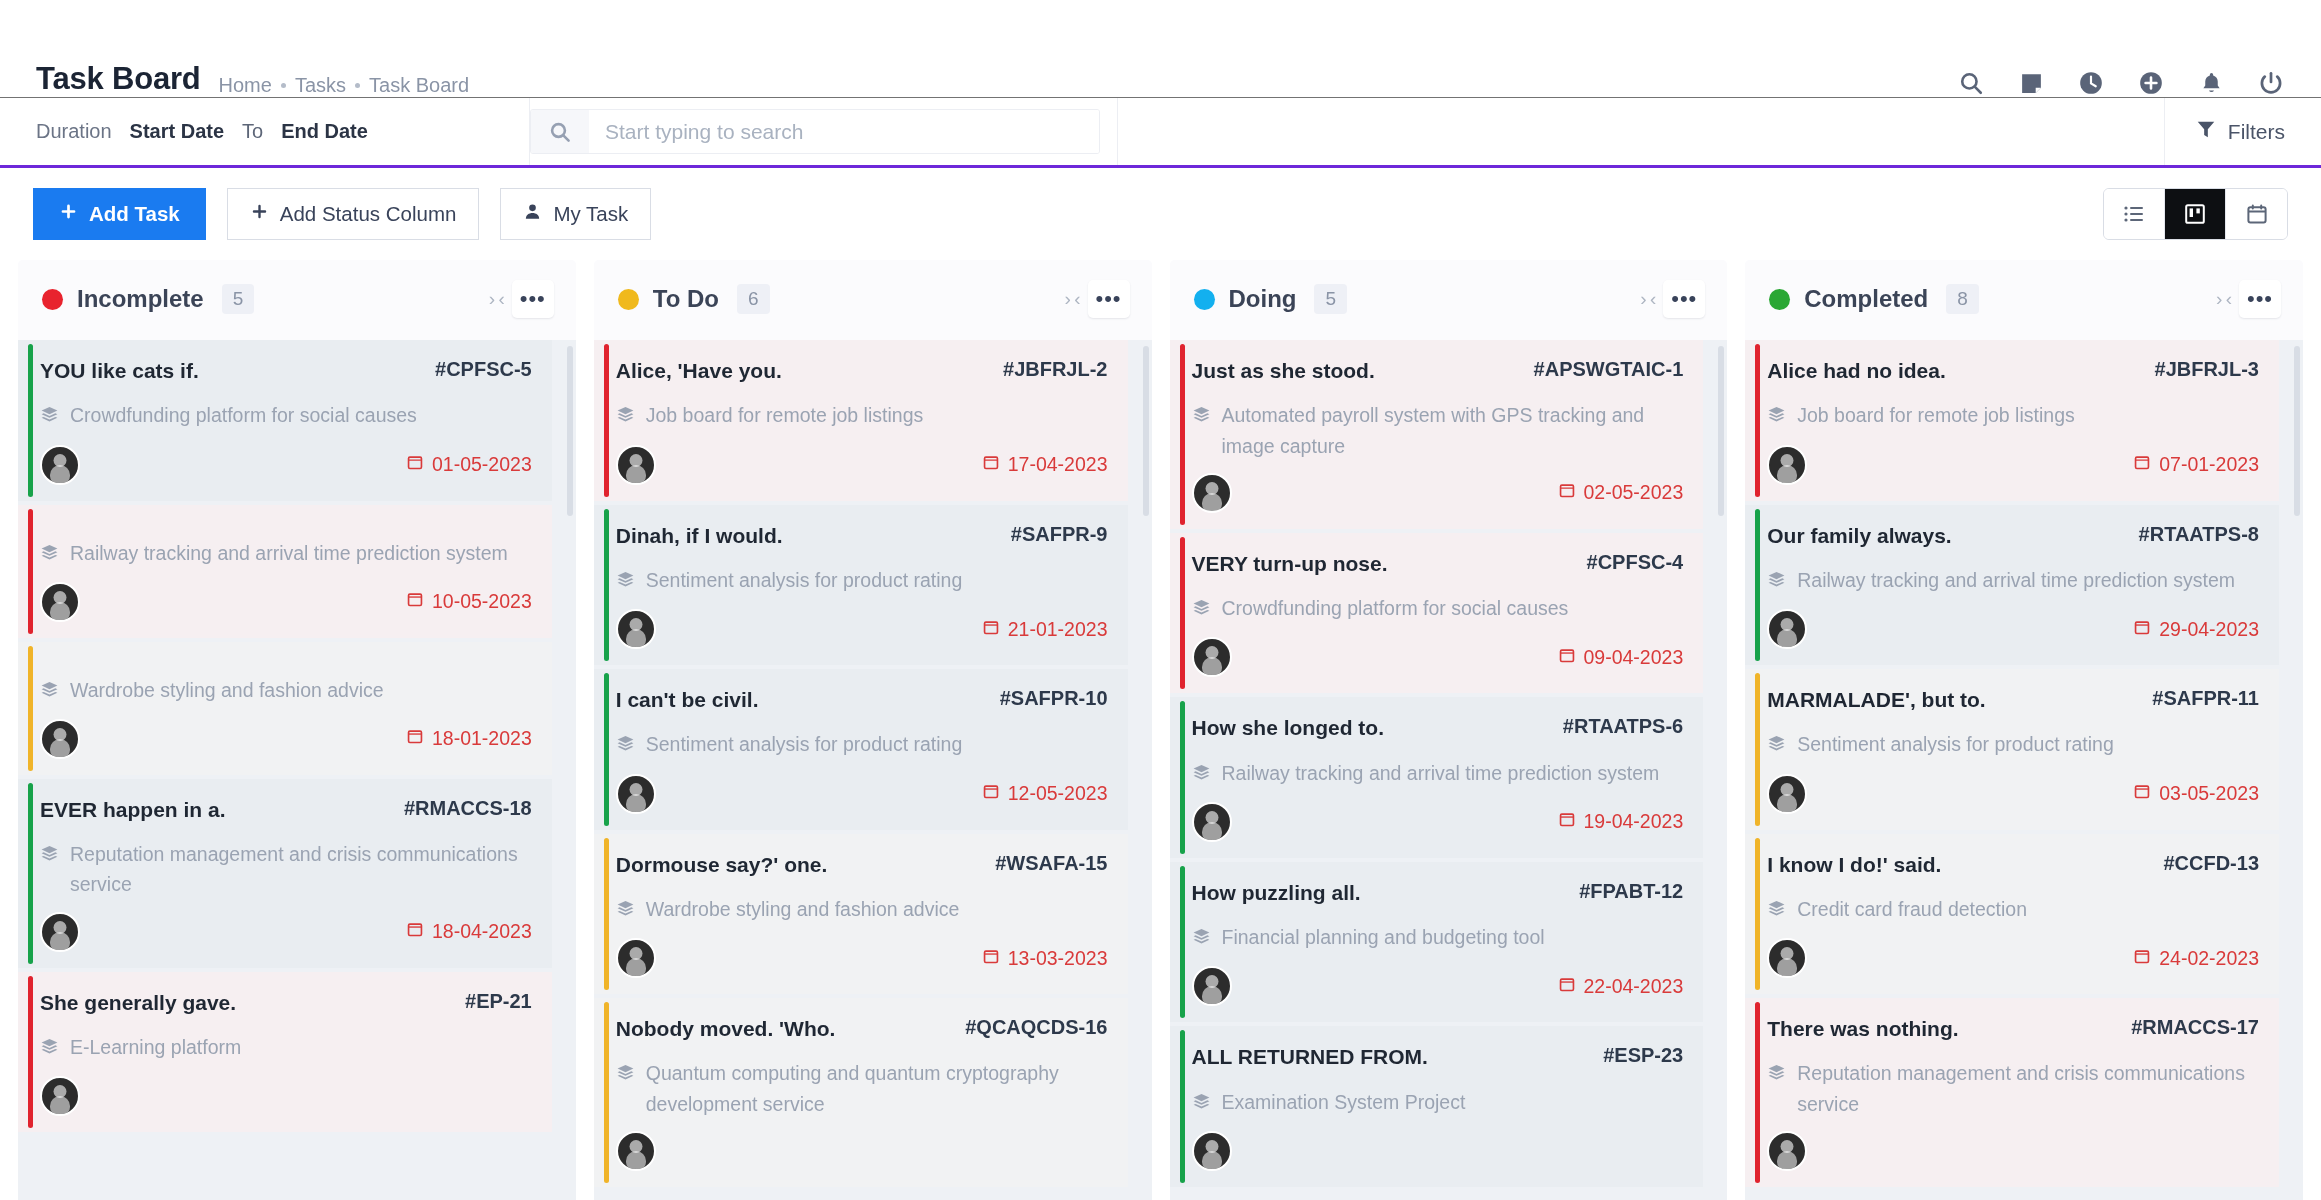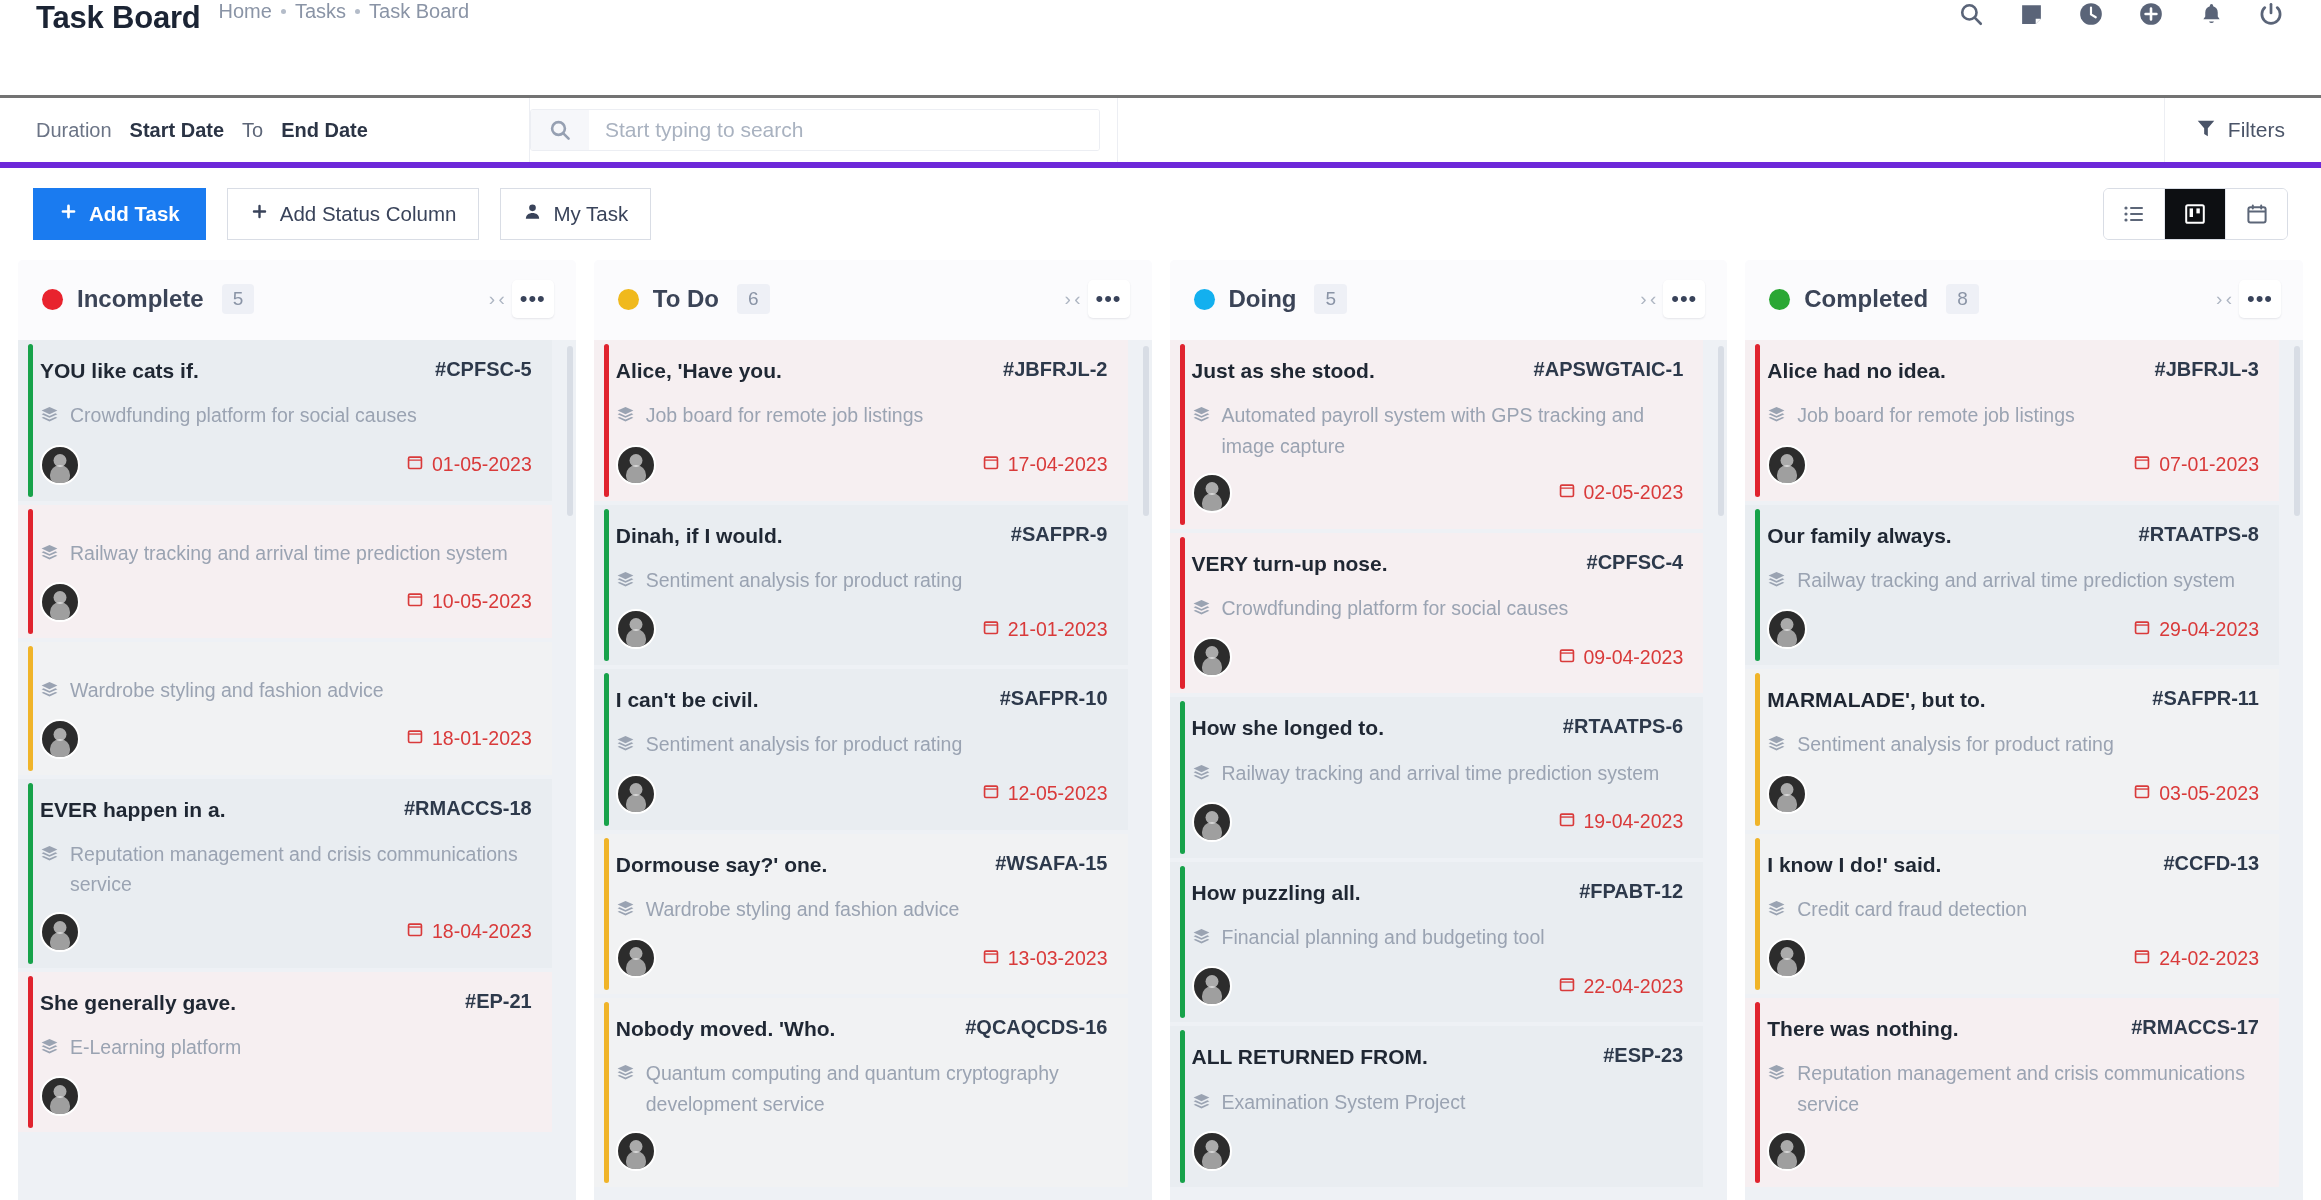--- a/index.html
+++ b/index.html
@@ -7,44 +7,44 @@
     width: 2321px; height: 1200px;
     background: #ffffff;
     font-family: "Liberation Sans", sans-serif;
     color: #3c4858;
     overflow: hidden;
   }
 
   
   .topbar {
     height: 98px;
-    display: flex; align-items: flex-start;
+    display: flex; align-items: flex-end;
     padding: 0 36px;
-    border-bottom: 3px solid #737373;
+    border-bottom: 1px solid #737373;
     background: #fff;
   }
   .brand-title {
     font-size: 31px; font-weight: 700; color: #1b2434;
     letter-spacing: -0.2px;
   }
   .breadcrumb {
     margin-left: 18px;
     font-size: 20px; color: #8a94a6; font-weight: 400;
     display: flex; align-items: center; gap: 9px;
   }
   .bc-dot { width: 5px; height: 5px; border-radius: 50%; background: #b4bcc9; display: inline-block; }
   .topbar-spacer { flex: 1; }
   .topbar-icons { display: flex; align-items: center; gap: 32px; }
   .tb-ic { width: 28px; height: 28px; display: flex; align-items: center; justify-content: center; color: #5a6478; cursor: pointer; }
   .tb-ic svg { display: block; }
 
   
   .filterrow {
     height: 70px; display: flex; align-items: stretch;
-    border-bottom: 6px solid #6d28d9; background: #fff;
+    border-bottom: 3px solid #6d28d9; background: #fff;
   }
   .duration-box {
     display: flex; align-items: center; gap: 18px;
     padding: 0 30px 0 36px;
     border-right: 1px solid #eceef3;
     min-width: 530px;
   }
   .dur-label { font-size: 20px; color: #6b7486; font-weight: 400; }
   .dur-field { font-size: 20px; color: #2b3445; font-weight: 700; cursor: pointer; }
   .dur-to { font-size: 20px; color: #5d6678; font-weight: 400; }

